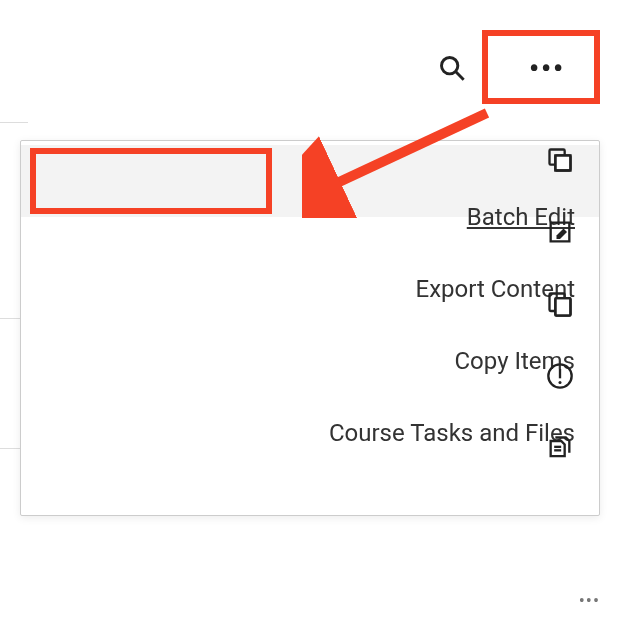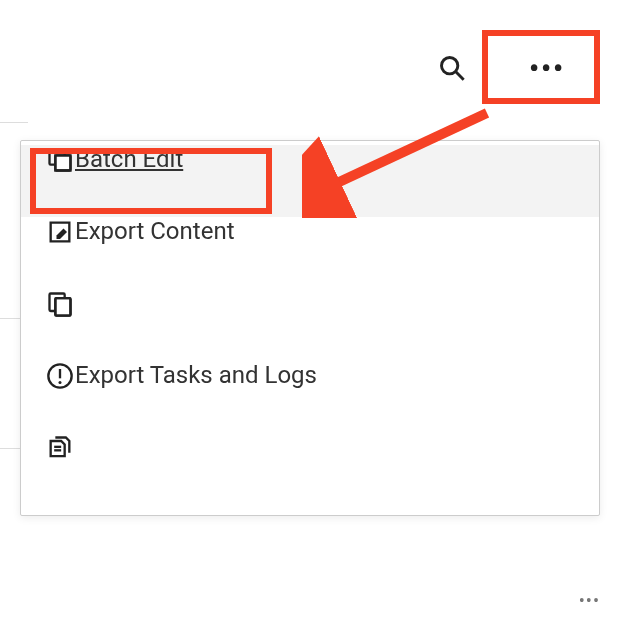--- a/index.html
+++ b/index.html
@@ -52,24 +52,26 @@
     width: 580px;
     background: #fff;
     border: 1px solid #ccc;
     border-radius: 2px;
     box-shadow: 0 2px 8px rgba(0,0,0,0.08);
     padding-top: 4px;
     padding-bottom: 10px;
   }
   .menu-item {
     display: flex;
-    align-items: flex-start;
+    align-items: flex-end;
     height: 72px;
     padding: 0 24px;
     cursor: pointer;
+    gap: 28px;
+    flex-direction: column;
   }
   .menu-item.highlight {
     background: #f3f3f3;
   }
   .menu-icon {
     width: 30px;
     height: 30px;
     display: flex;
     align-items: center;
     justify-content: center;
@@ -187,32 +189,33 @@
     </div>
 
     <div class="menu-item">
       <span class="menu-icon">
         <svg viewBox="0 0 24 24" fill="none" stroke="#222" stroke-width="2">
           <rect x="3" y="3" width="13" height="15" rx="1"></rect>
           <rect x="8" y="7" width="13" height="15" rx="1" fill="#fff"></rect>
           <rect x="8" y="7" width="13" height="15" rx="1"></rect>
         </svg>
       </span>
+      <span class="menu-label">Copy Items</span>
     </div>
 
 
     <div class="menu-item">
       <span class="menu-icon">
         <svg viewBox="0 0 24 24" fill="none" stroke="#222" stroke-width="2">
           <circle cx="12" cy="12" r="10"></circle>
           <line x1="12" y1="6" x2="12" y2="14"></line>
           <circle cx="12" cy="17.5" r="1.3" fill="#222" stroke="none"></circle>
         </svg>
       </span>
-      <span class="menu-label">Export Tasks and Logs</span>
+      <span class="menu-label">Course Tasks and Files</span>
     </div>
 
     <div class="menu-item">
       <span class="menu-icon">
         <svg viewBox="0 0 24 24" fill="none" stroke="#222" stroke-width="2">
           <path d="M4 6 h9 l3 3 v10 h-12 z"></path>
           <path d="M8 3 h9 l3 3 v10"></path>
           <line x1="7" y1="11" x2="13" y2="11"></line>
           <line x1="7" y1="14" x2="13" y2="14"></line>
         </svg>

